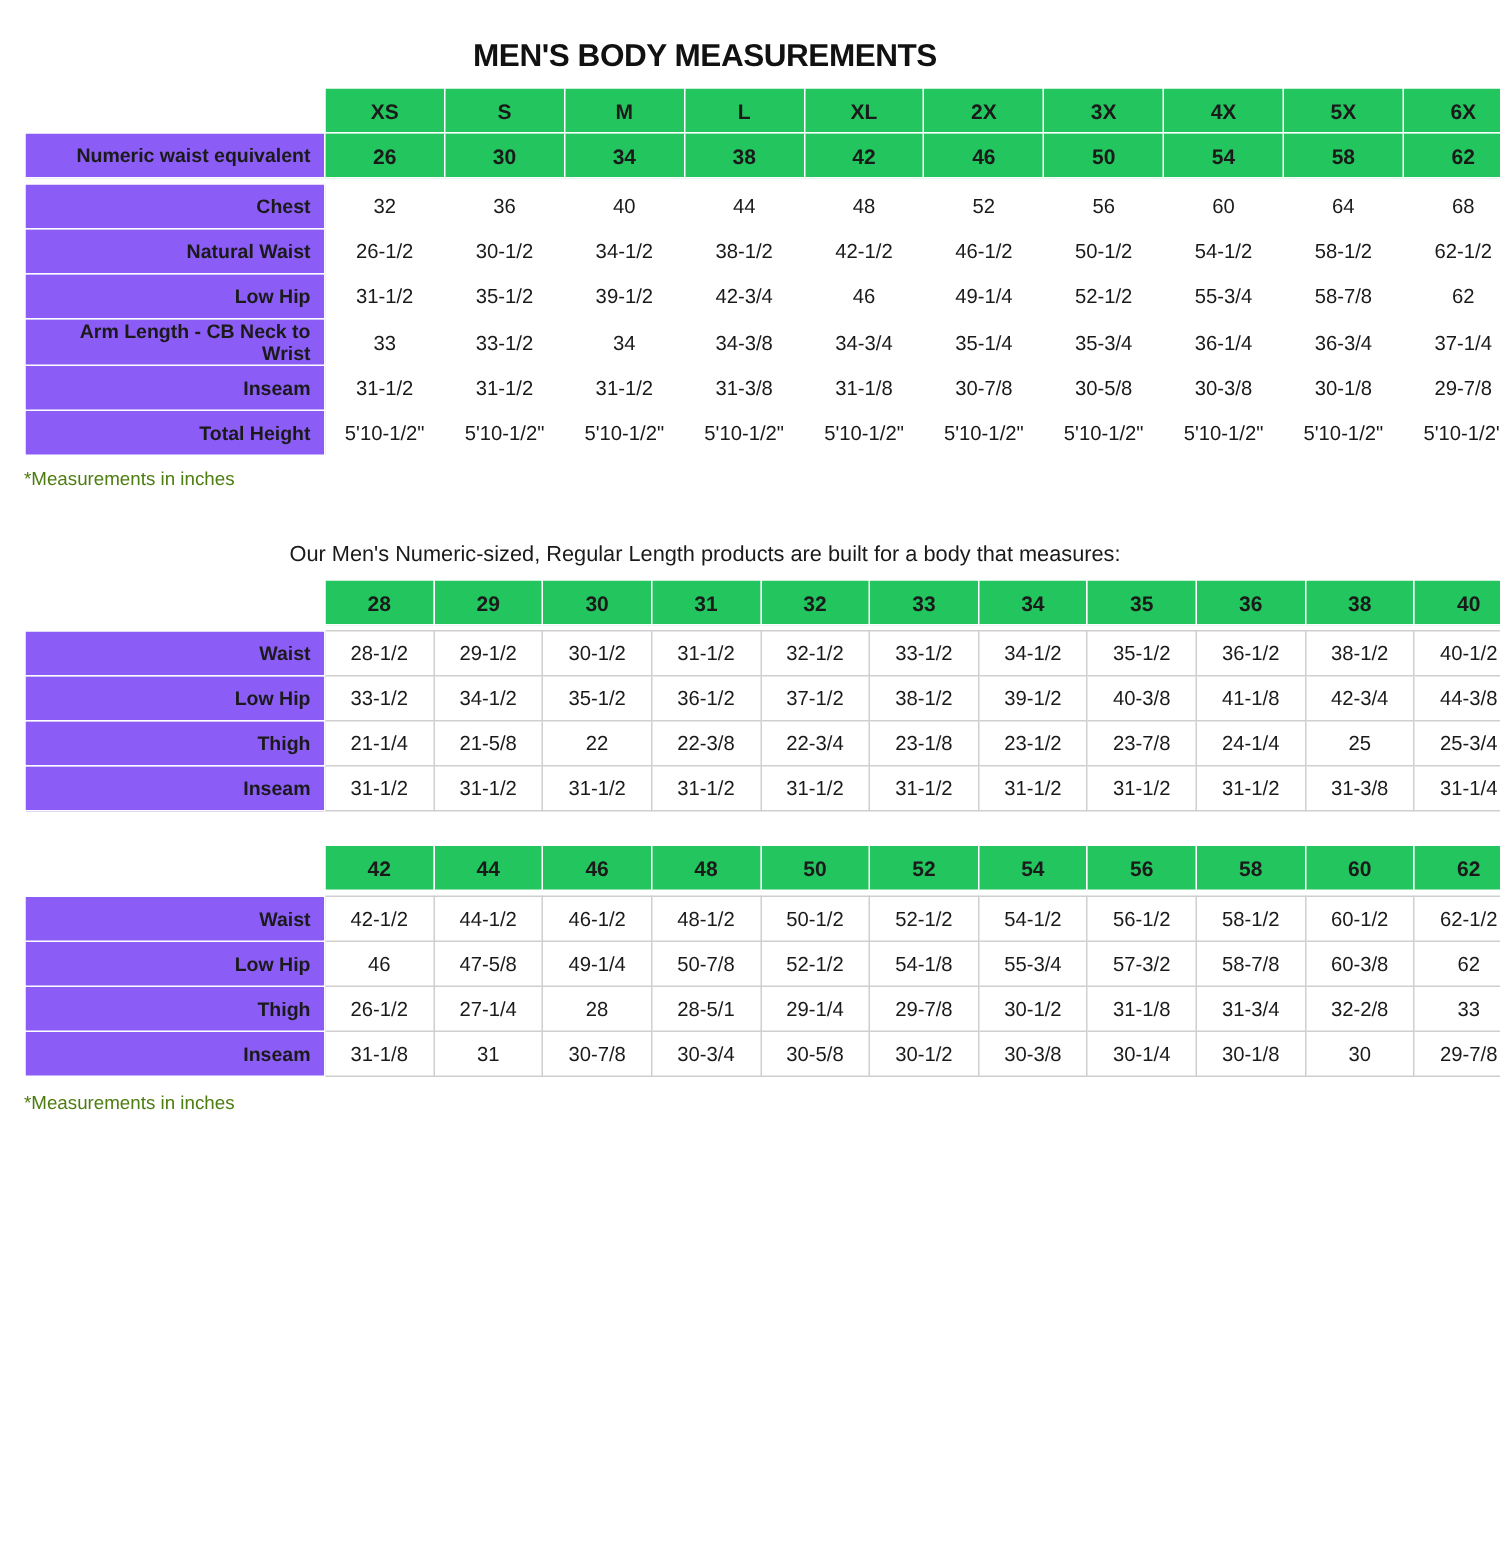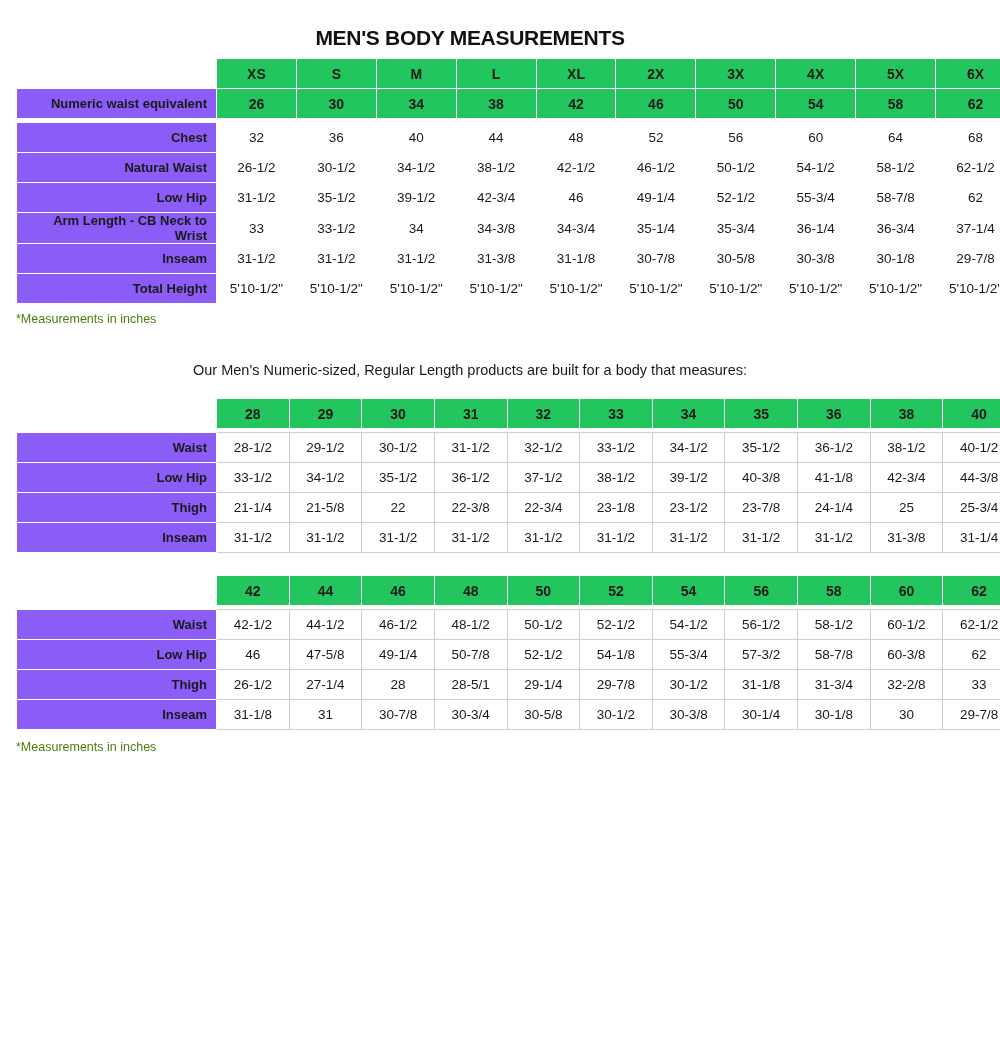--- a/index.html
+++ b/index.html
@@ -29,21 +29,21 @@
   }
   .subtitle {
     text-align: center;
     font-size: 14.5px;
     margin: 0 0 16px 0;
     color: #1a1a1a;
     font-weight: normal;
   }
   .subtitle.sec {
     margin-top: 36px;
-    margin-bottom: 20px;
+    margin-bottom: 8px;
   }
   table {
     border-collapse: collapse;
     table-layout: fixed;
   }
   .tbl-alpha {
     width: 1000px;
     margin-left: 16px;
   }
   .tbl-num {

